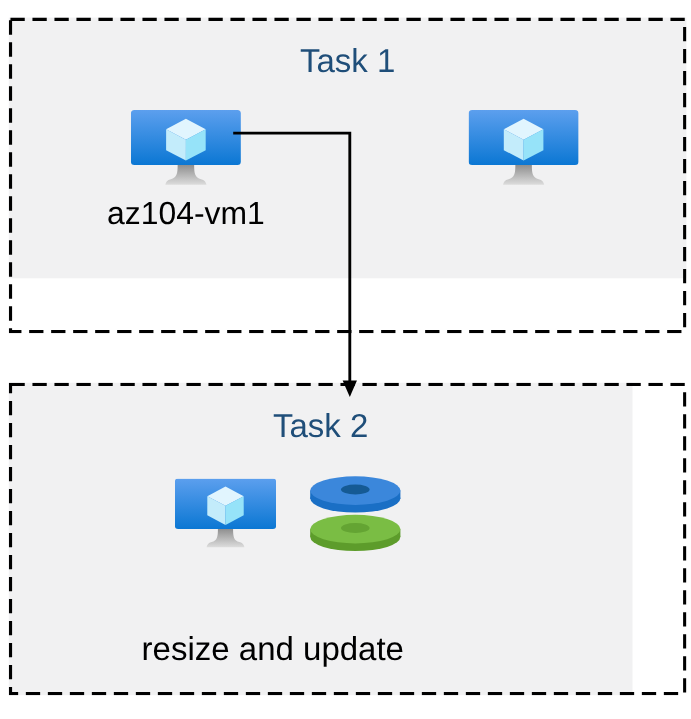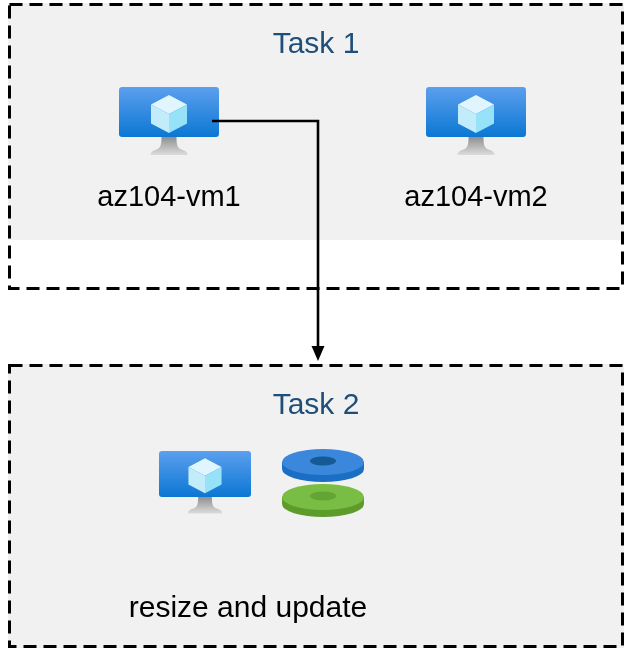--- a/index.html
+++ b/index.html
@@ -1,33 +1,33 @@
 <!DOCTYPE html>
 <html><head>
 <meta charset="utf-8">
 <style>
   html,body{margin:0;padding:0;}
   body{
     width:628px;height:654px;position:relative;background:#ffffff;
     font-family:"Liberation Sans",sans-serif;overflow:hidden;
   }
   .task-box{position:absolute;background:#f1f1f2;}
-  #task1{left:8px;top:3px;width:616px;height:237px;}
-  #task2{left:8px;top:364px;width:616px;height:284px;}
+  #task1{left:8px;top:16px;width:616px;height:237px;}
+  #task2{left:8px;top:348px;width:532px;height:284px;padding-left:35px;}
   .box-border{position:absolute;left:0;top:0;pointer-events:none;}
   .task-title{
     position:absolute;left:0;top:22px;width:100%;text-align:center;
     font-size:30px;line-height:36px;color:#1f4e79;
   }
   .vm-group{position:absolute;top:84px;width:200px;text-align:center;}
   #vm1-group{left:61px;}
   #vm2-group{left:368px;}
   .vm-icon{width:100px;height:73px;display:block;margin:0 auto;}
   .vm-label{font-size:29px;line-height:36px;color:#000000;}
-  .vm-name{margin-top:18px;}
+  .vm-name{margin-top:4px;}
   .arrow-overlay{position:absolute;left:0;top:0;pointer-events:none;}
   .t2-vm-icon{position:absolute;left:151px;top:87px;width:92px;height:67px;}
   .t2-disks-icon{position:absolute;left:273px;top:81px;width:84px;height:74px;}
   .t2-caption{
     position:absolute;left:92px;top:192px;width:296px;text-align:center;
     font-size:30px;line-height:38px;color:#000000;margin-top:32px;
   }
   .hidden-defs{position:absolute;width:0;height:0;overflow:hidden;}
 </style>
 </head>
@@ -75,21 +75,20 @@
       <svg class="vm-icon" viewBox="0 0 100 73">
         <use href="#sym-vm"></use>
       </svg>
       <div class="vm-label vm-name">az104-vm1</div>
     </div>
 
     <div class="vm-group" id="vm2-group">
       <svg class="vm-icon" viewBox="0 0 100 73">
         <use href="#sym-vm"></use>
       </svg>
-      <div class="vm-label vm-name">az104-vm2</div>
     </div>
   </div>
 
   <div class="task-box" id="task2">
     <svg class="box-border" width="616" height="284">
       <rect x="1.5" y="1.5" width="613" height="281" fill="none" stroke="#000000" stroke-width="3" stroke-dasharray="13 7"></rect>
     </svg>
     <div class="task-title">Task 2</div>
 
     <svg class="t2-vm-icon" viewBox="0 0 100 73" preserveAspectRatio="none">

